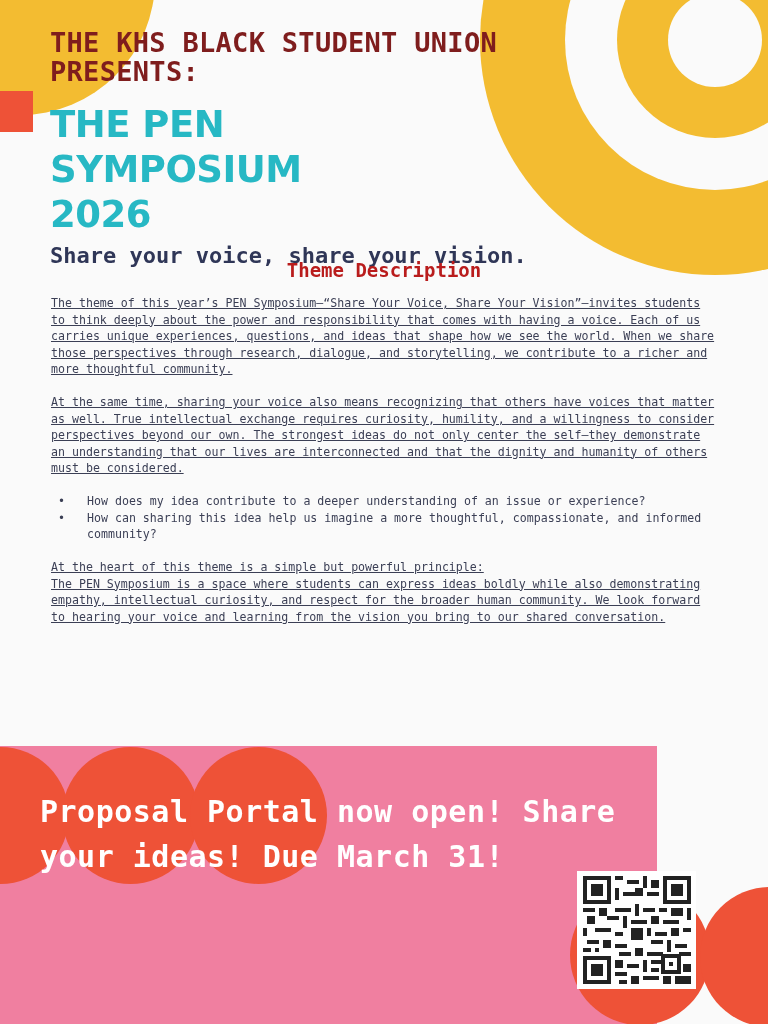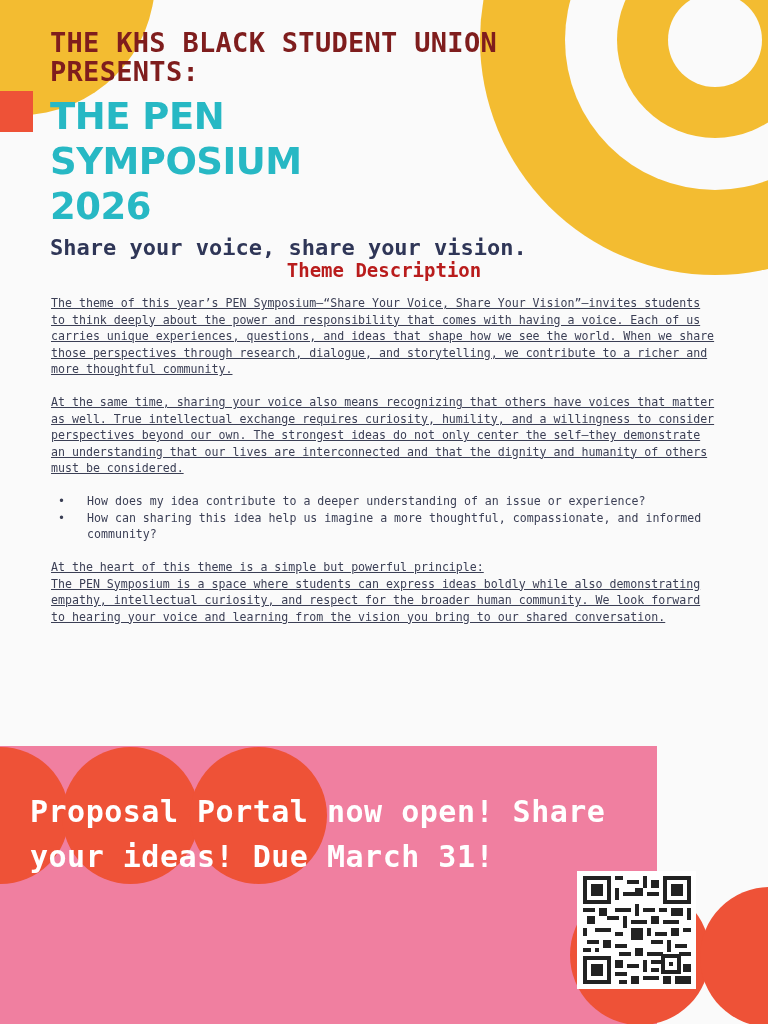--- a/index.html
+++ b/index.html
@@ -12,41 +12,41 @@
     .shape { position: absolute; border-radius: 50%; }
     #yellow-tl { left: -115px; top: -155px; width: 270px; height: 270px; background: #f3bc31; }
     #ring-outer { left: 480px; top: -195px; width: 470px; height: 470px; background: #f3bc31; }
     #ring-gap { left: 565px; top: -110px; width: 300px; height: 300px; background: #fafafa; }
     #ring-inner { left: 617px; top: -58px; width: 196px; height: 196px; background: #f3bc31; }
     #ring-core { left: 668px; top: -7px; width: 94px; height: 94px; background: #fafafa; }
     #red-square { position: absolute; left: 0; top: 91px; width: 33px; height: 41px; background: #ee5237; }
 
     .header { position: absolute; left: 50px; top: 28px; width: 560px; }
     .presents { font-weight: bold; font-size: 27px; line-height: 29px; letter-spacing: 0.3px; color: #7f1d1d; margin: 0; }
-    .title { font-family: "DejaVu Sans", "Liberation Sans", sans-serif; font-weight: bold; font-size: 37px; line-height: 45px; color: #27b8c4; margin: 8px 0 0 0; letter-spacing: -0.5px; }
+    .title { font-family: "DejaVu Sans", "Liberation Sans", sans-serif; font-weight: bold; font-size: 37px; line-height: 45px; color: #27b8c4; margin: 16px 0 0 0; letter-spacing: -0.5px; }
     .tagline { font-weight: bold; font-size: 22px; line-height: 22px; margin: 8px 0 0 0; color: #2f3657; }
 
     .theme-heading { position: absolute; left: 0; width: 768px; top: 259px; text-align: center; font-weight: bold; font-size: 19px; color: #b91c1c; }
 
     .body { position: absolute; left: 51px; top: 295px; width: 670px; font-size: 11.6px; line-height: 16.5px; color: #3b3f55; }
     .body p { margin: 0 0 16.5px 0; text-decoration: underline; }
     .body .bold { font-weight: bold; color: #2f3657; margin: 0; }
     .body ul { margin: 0 0 16.5px 0; padding-left: 20px; list-style: none; }
     .body li { position: relative; padding-left: 16px; }
     .body li::before { content: "\2022"; position: absolute; left: -13px; }
     .body .principle-intro { margin: 0; }
     .body .principle { text-align: center; font-weight: bold; margin: 0; color: #2f3657; }
     .body .closing { margin: 0; }
 
     .pink-panel { position: absolute; left: 0; top: 746px; width: 657px; height: 278px; background: #f07fa0; overflow: hidden; }
     .pink-panel .shape { background: #ee5237; }
     #oc1 { left: -68px; top: 1px; width: 137px; height: 137px; }
     #oc2 { left: 62px; top: 1px; width: 137px; height: 137px; }
     #oc3 { left: 190px; top: 1px; width: 137px; height: 137px; }
-    .cta { position: absolute; left: 30px; top: 789px; width: 620px; font-weight: bold; font-size: 30px; line-height: 45px; color: #ffffff; margin: 0; letter-spacing: 0.5px; }
+    .cta { position: absolute; left: 40px; top: 789px; width: 620px; font-weight: bold; font-size: 30px; line-height: 45px; color: #ffffff; margin: 0; letter-spacing: 0.5px; }
 
     #bc1 { left: 570px; top: 885px; width: 140px; height: 140px; background: #ee5237; }
     #bc2 { left: 700px; top: 887px; width: 140px; height: 140px; background: #ee5237; }
 
     .qr { position: absolute; left: 577px; top: 871px; width: 119px; height: 118px; background: #ffffff; }
     .qr svg { position: absolute; left: 6px; top: 5px; }
   </style>
 </head>
 <body>
 

